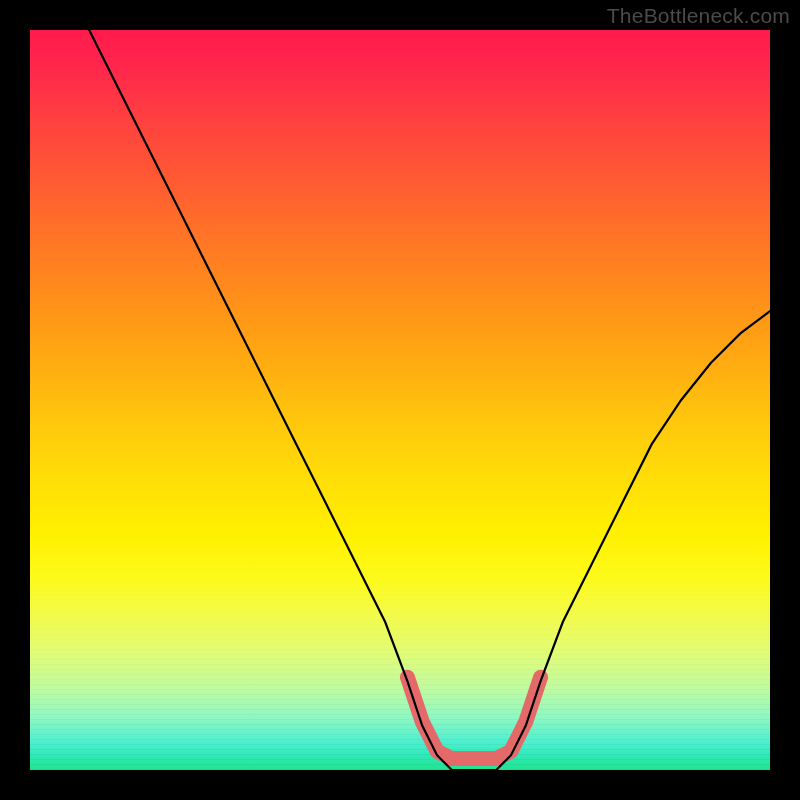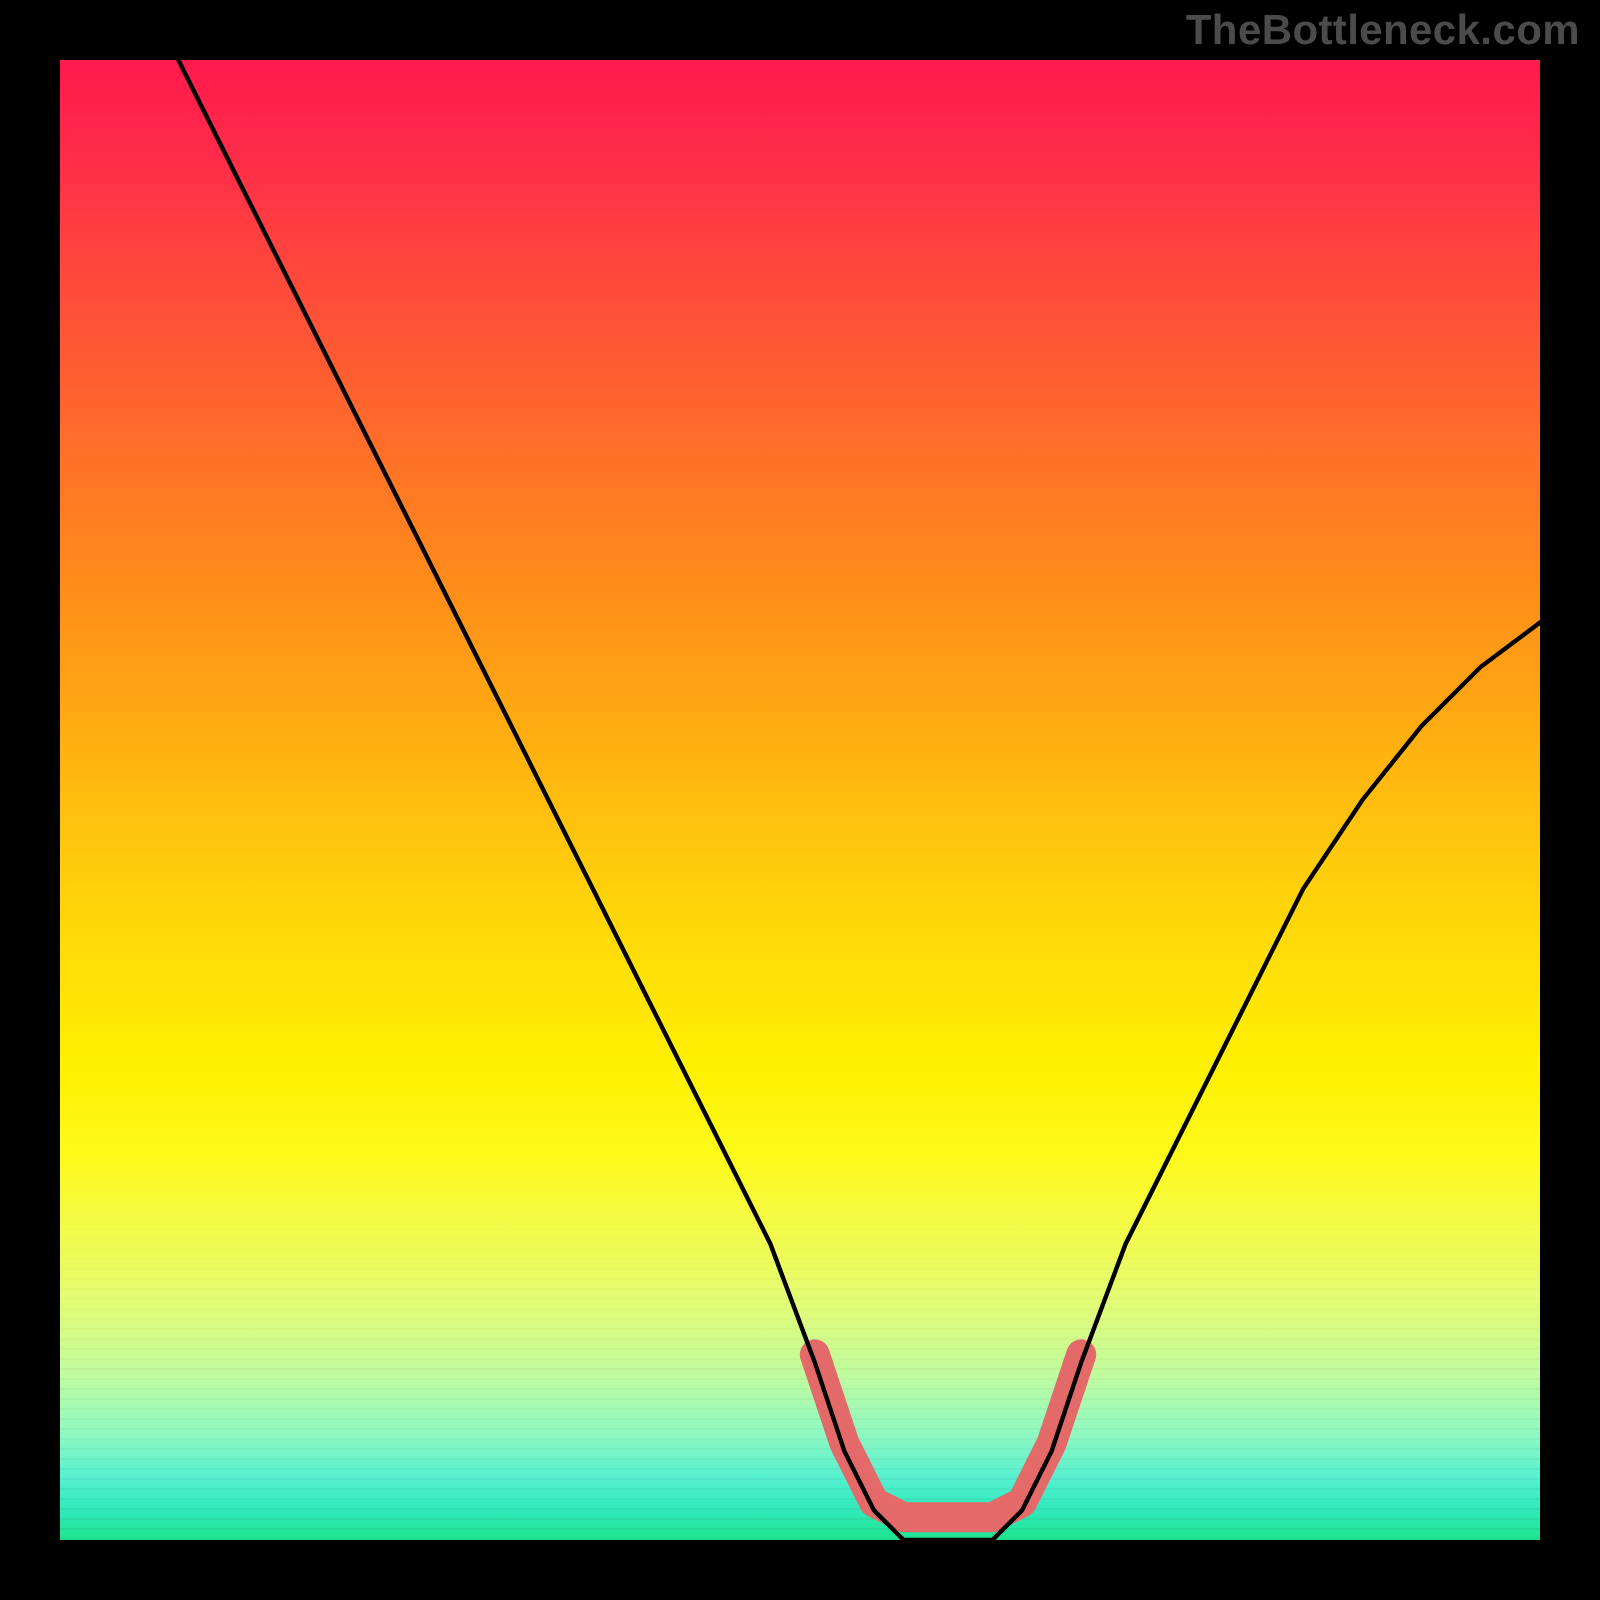--- a/index.html
+++ b/index.html
@@ -69,21 +69,21 @@
   .curve-svg {
     position: absolute;
     inset: 0;
   }
   .watermark {
     position: absolute;
     top: 4px;
     right: 10px;
     color: #4b4b4b;
     font-size: 21px;
-    font-weight: 700;
+    font-weight: 400;
     letter-spacing: 0.2px;
   }
 </style>
 </head>
 <body>
 
 <div class="frame">
   <div class="watermark">TheBottleneck.com</div>
 
   <div class="plot-area">

